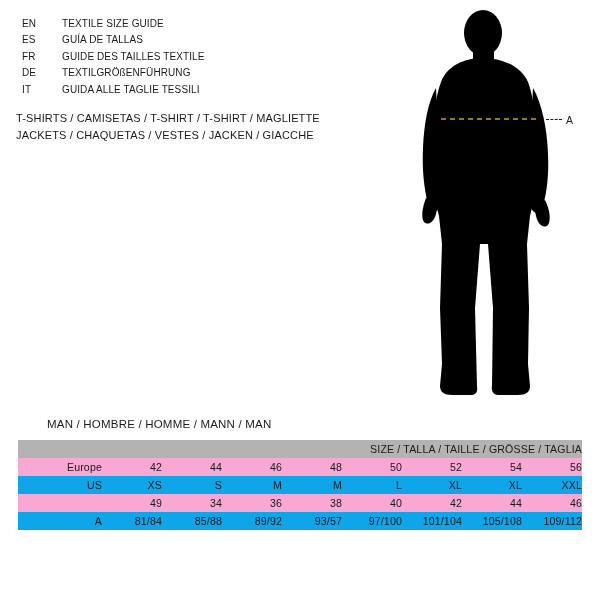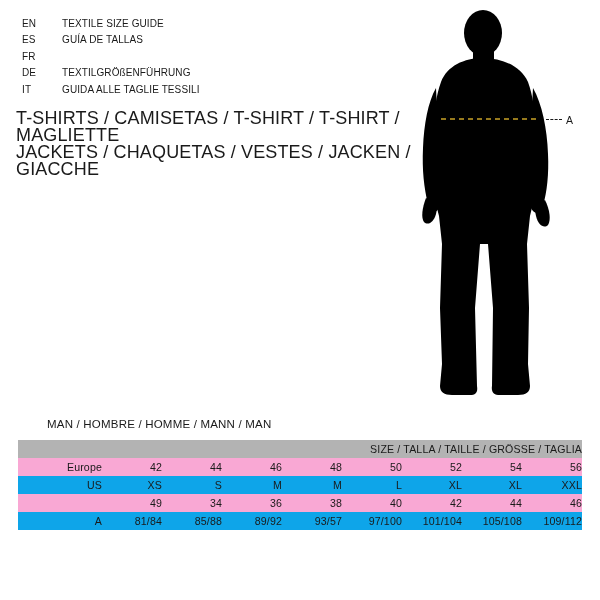--- a/index.html
+++ b/index.html
@@ -46,21 +46,21 @@
   }
 
   
   .cats {
     position: absolute;
     left: 16px;
     top: 110px;
     width: 400px;
   }
   .cat-line {
-    font-size: 18px;
+    font-size: 11px;
     line-height: 17px;
     letter-spacing: 0.15px;
     color: #1a1a1a;
   }
 
   
   .figure-wrap {
     position: absolute;
     left: 400px;
     top: 8px;
@@ -147,20 +147,21 @@
     <div class="lang-row">
       <span class="lang-code">EN</span>
       <span class="lang-text">TEXTILE SIZE GUIDE</span>
     </div>
     <div class="lang-row">
       <span class="lang-code">ES</span>
       <span class="lang-text">GUÍA DE TALLAS</span>
     </div>
     <div class="lang-row">
       <span class="lang-code">FR</span>
+      <span class="lang-text">GUIDE DES TAILLES TEXTILE</span>
     </div>
     <div class="lang-row">
       <span class="lang-code">DE</span>
       <span class="lang-text">TEXTILGRÖßENFÜHRUNG</span>
     </div>
     <div class="lang-row">
       <span class="lang-code">IT</span>
       <span class="lang-text">GUIDA ALLE TAGLIE TESSILI</span>
     </div>
   </div>

